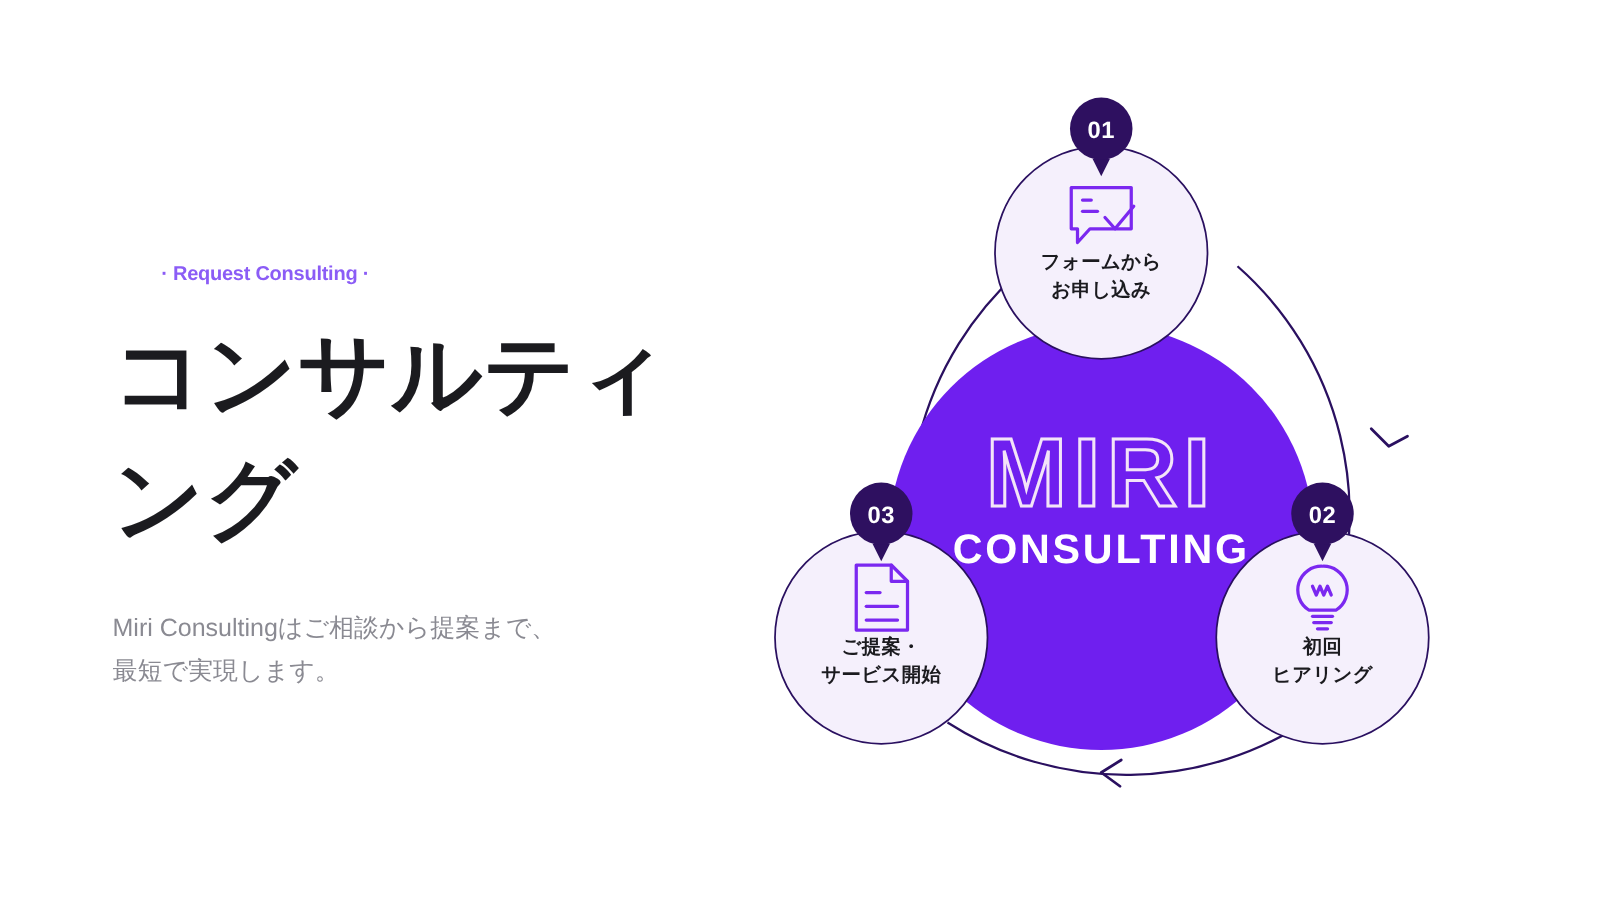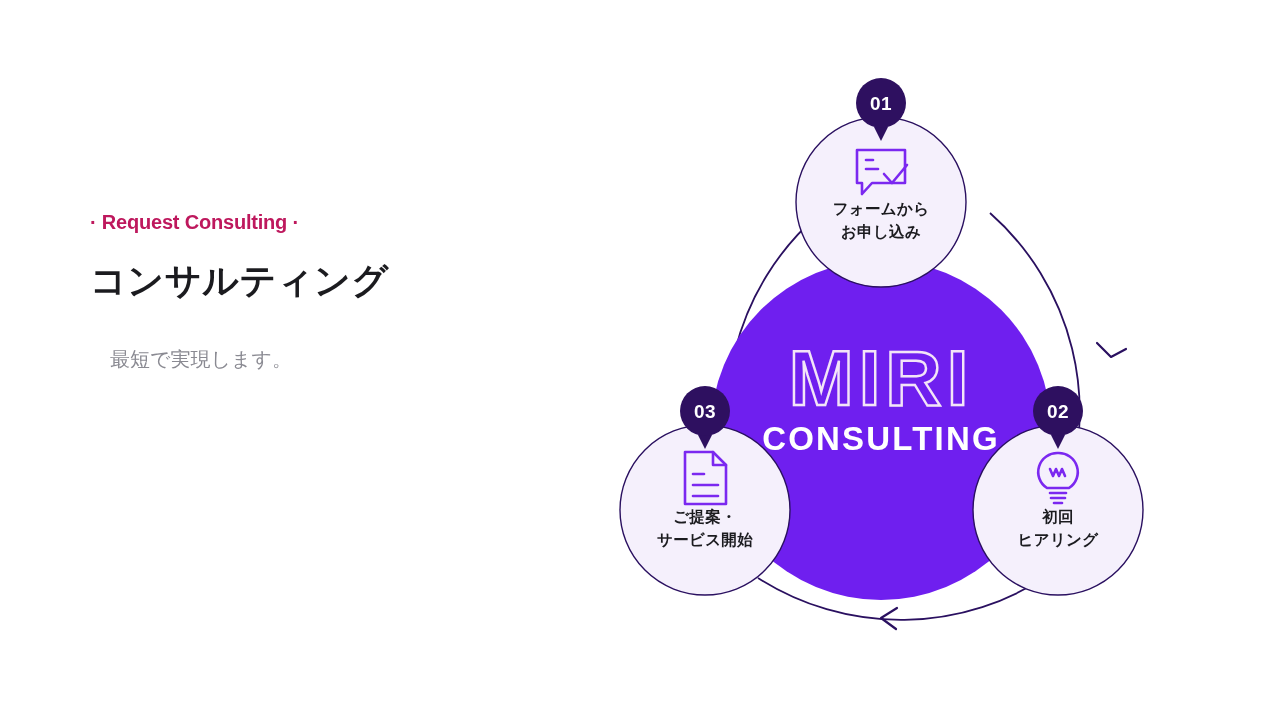--- a/index.html
+++ b/index.html
@@ -8,46 +8,47 @@
     background:#ffffff;
     font-family:"Liberation Sans","DejaVu Sans",sans-serif;
     overflow:hidden;
   }
   .stage { position:relative; width:1280px; height:720px; }
 
   
   .copy { position:absolute; left:90px; top:210px; width:480px; }
 
   .eyebrow {
-    font-size:20px;
+    font-size:16px;
     font-weight:bold;
-    color:#be185d;
+    color:#8b5cf6;
     letter-spacing:-0.2px;
     line-height:1.2;
     white-space:nowrap;
+    margin-left:39px;
   }
 
   .headline {
     margin-top:22px;
-    font-size:36px;
+    font-size:72px;
     font-weight:bold;
     color:#1B1B1F;
     line-height:1.38;
     letter-spacing:0.5px;
   }
   .headline .l2 { display:block; }
 
   .subcopy {
     margin-top:36px;
     font-size:20px;
     font-weight:400;
     color:#8A8A92;
     line-height:1.72;
   }
-  .subcopy .s2 { display:block;margin-left:20px; }
+  .subcopy .s2 { display:block; }
 
   
   .diagram { position:absolute; left:600px; top:55px; width:600px; height:610px; }
   .diagram svg { display:block; width:600px; height:610px; overflow:visible; }
 
   .ring-path { fill:none; stroke:#2A1060; stroke-width:1.8; }
   .arrow-head { fill:none; stroke:#2A1060; stroke-width:2.2;
                 stroke-linecap:round; stroke-linejoin:round; }
 
   .hub-circle { fill:#6F1FEF; }
@@ -82,20 +83,21 @@
 <div class="stage">
 
   <div class="copy">
     <div class="eyebrow">· Request Consulting ·</div>
 
     <h1 class="headline">
       <span class="l1">コンサルティング</span>
     </h1>
 
     <p class="subcopy">
+      <span class="s1">Miri Consultingはご相談から提案まで、</span>
       <span class="s2">最短で実現します。</span>
     </p>
   </div>
 
   <div class="diagram">
     <svg viewBox="0 0 600 610" xmlns="http://www.w3.org/2000/svg">
 
       <g>
 
         <path class="ring-path" d="M 218 160 A 265 265 0 0 0 145 455"></path>

